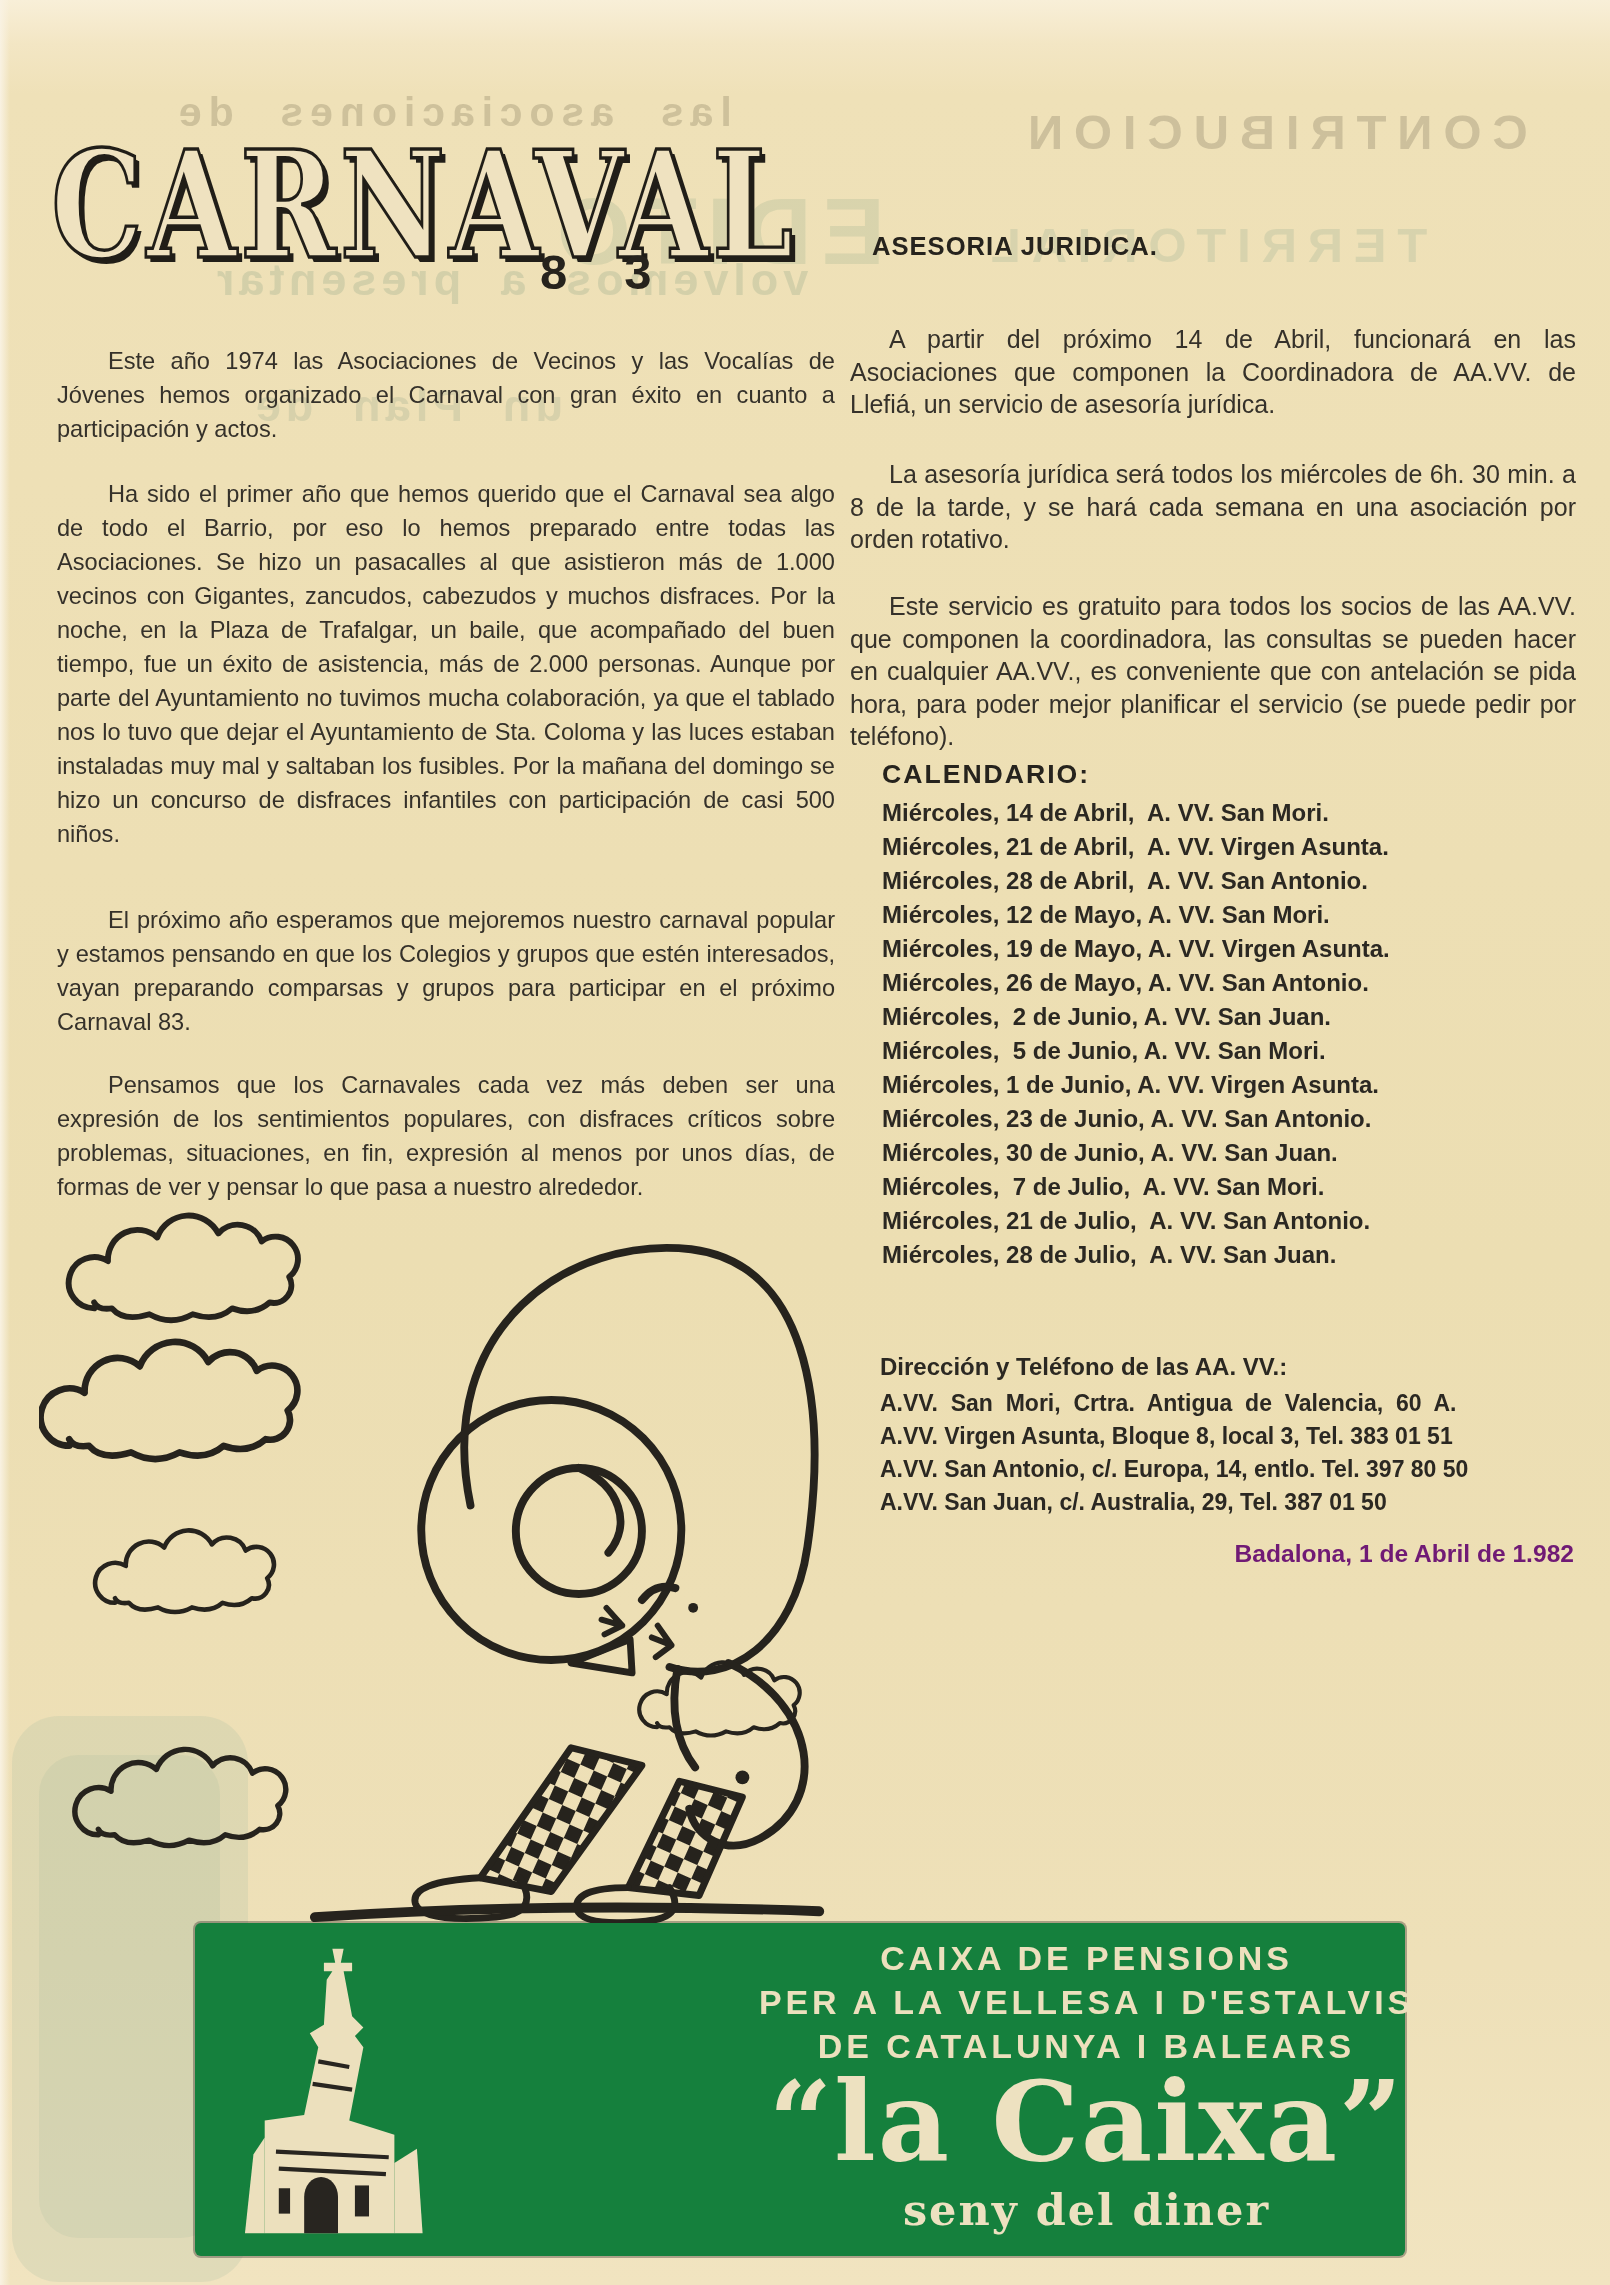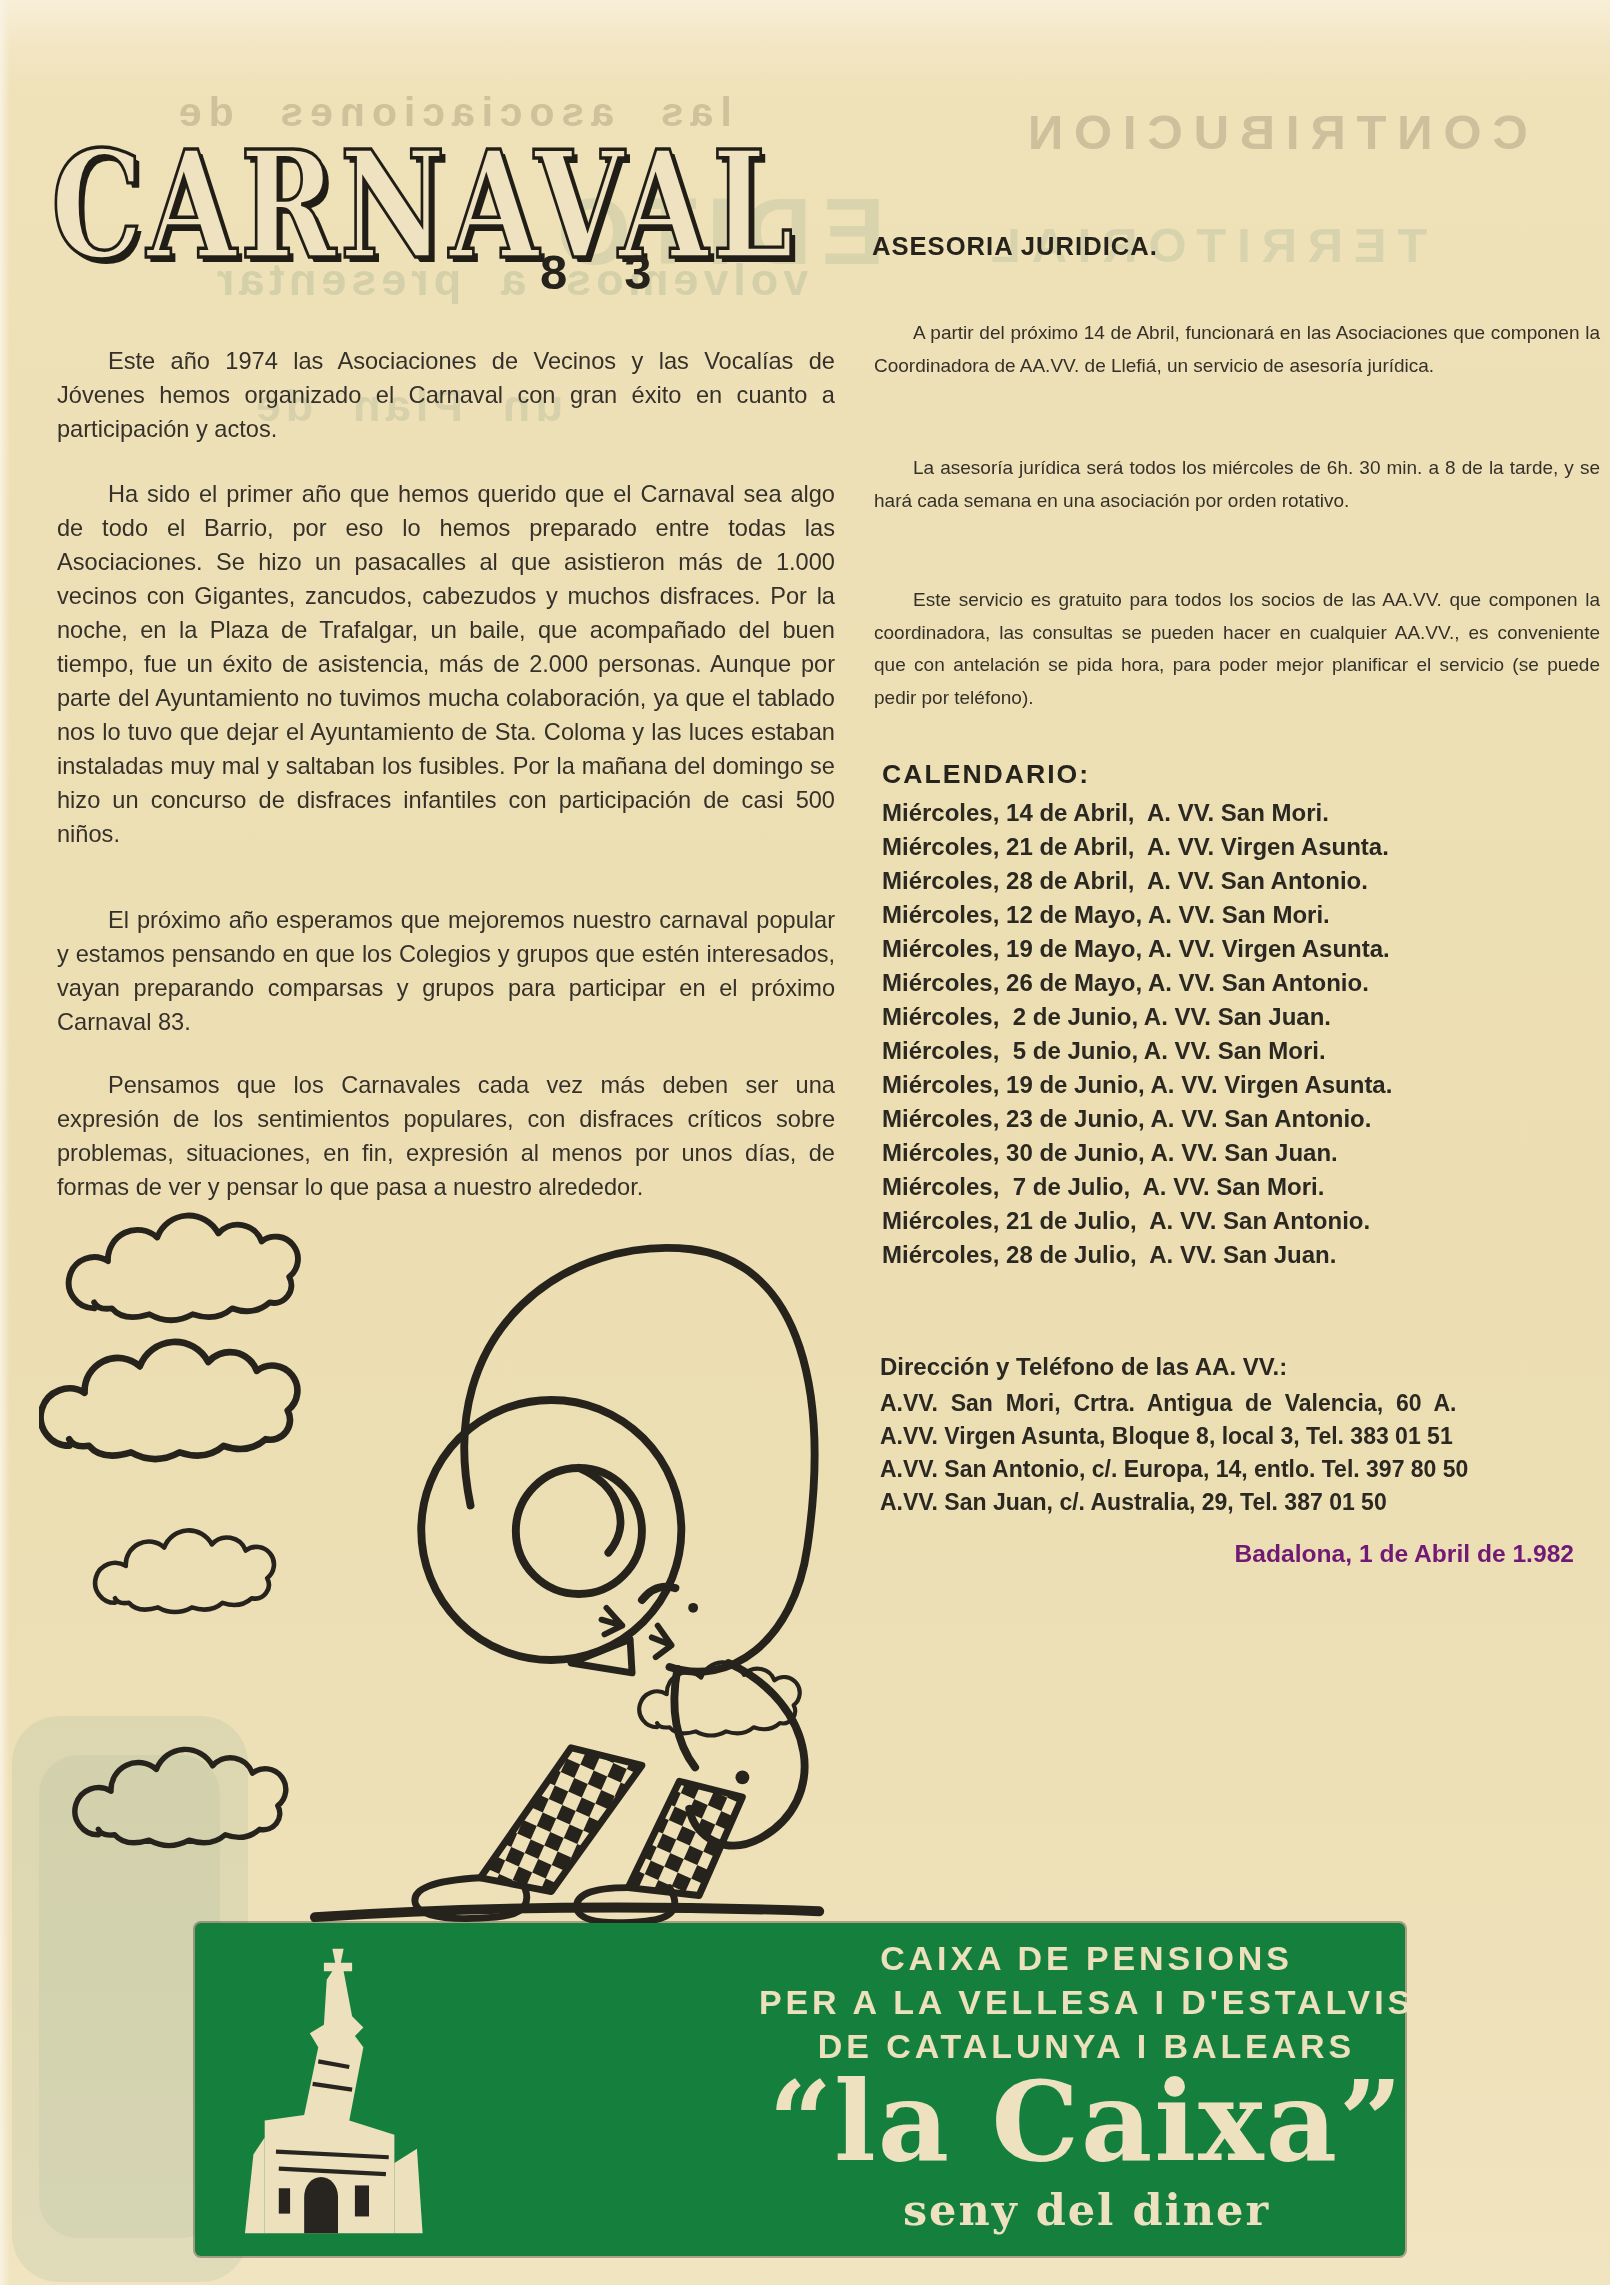--- a/index.html
+++ b/index.html
@@ -30,21 +30,21 @@
     transform:scaleX(0.78);transform-origin:left top;}
   #year{position:absolute;left:540px;top:244px;font-size:49px;font-weight:bold;
     letter-spacing:21.7px;color:#26231d;}
 
   .body-text{position:absolute;font-size:23.6px;line-height:34px;color:#35312a;text-align:justify;}
   .p-left{left:57px;width:778px;}
   .indent{text-indent:51px;}
   #p1{top:320px;} #p2{top:453px;} #p3{top:879px;} #p4{top:1044px;}
 
   
-  .p-right{left:874px;width:726px;font-size:19px;line-height:32.5px;}
+  .p-right{left:850px;width:726px;font-size:25px;line-height:32.5px;}
   .r-indent{text-indent:39px;}
   #asesoria{position:absolute;left:872px;top:232px;font-size:25.6px;font-weight:bold;
     letter-spacing:1px;color:#26231d;}
   #rp1{top:298px;} #rp2{top:433px;} #rp3{top:565px;}
 
   #calendario{position:absolute;left:882px;top:759px;font-size:26.6px;font-weight:bold;
     letter-spacing:2px;color:#26231d;}
   #calendar{position:absolute;left:882px;top:796px;font-size:24px;line-height:34px;
     font-weight:bold;color:#2b2822;}
   #calendar div{white-space:pre;}
@@ -141,21 +141,21 @@
 <div id="calendario">CALENDARIO:</div>
 <div id="calendar">
   <div>Miércoles, 14 de Abril,  A. VV. San Mori.</div>
   <div>Miércoles, 21 de Abril,  A. VV. Virgen Asunta.</div>
   <div>Miércoles, 28 de Abril,  A. VV. San Antonio.</div>
   <div>Miércoles, 12 de Mayo, A. VV. San Mori.</div>
   <div>Miércoles, 19 de Mayo, A. VV. Virgen Asunta.</div>
   <div>Miércoles, 26 de Mayo, A. VV. San Antonio.</div>
   <div>Miércoles,  2 de Junio, A. VV. San Juan.</div>
   <div>Miércoles,  5 de Junio, A. VV. San Mori.</div>
-  <div>Miércoles, 19 de Junio, A. VV. Virgen Asunta.</div>
+  <div>Miércoles, 1 de Junio, A. VV. Virgen Asunta.</div>
   <div>Miércoles, 23 de Junio, A. VV. San Antonio.</div>
   <div>Miércoles, 30 de Junio, A. VV. San Juan.</div>
   <div>Miércoles,  7 de Julio,  A. VV. San Mori.</div>
   <div>Miércoles, 21 de Julio,  A. VV. San Antonio.</div>
   <div>Miércoles, 28 de Julio,  A. VV. San Juan.</div>
 </div>
 
 <div id="dir-head">Dirección y Teléfono de las AA. VV.:</div>
 <div id="directory">
   <div>A.VV.  San  Mori,  Crtra.  Antigua  de  Valencia,  60  A.</div>

